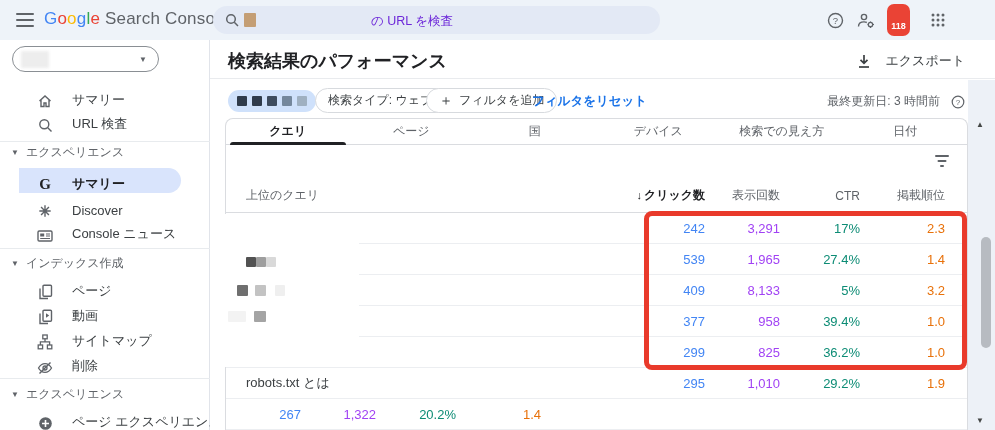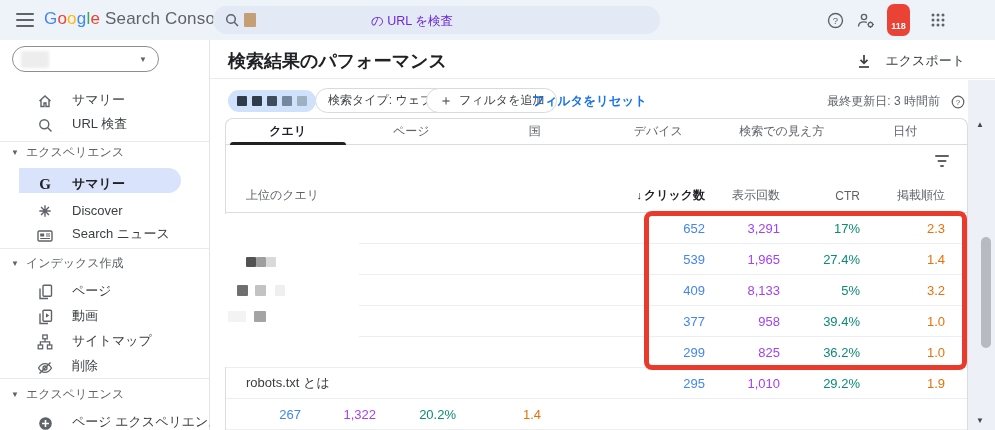--- a/index.html
+++ b/index.html
@@ -195,21 +195,21 @@
       <span class="lbl">Discover</span>
     </div>
     <div class="nav-item" style="top:178px">
       <span class="ic">
           <svg width="16" height="14" viewBox="0 0 16 14">
             <rect x="1" y="2" width="14" height="10" rx="1.2" fill="none" stroke="#5f6368" stroke-width="1.4"></rect>
             <rect x="3.2" y="4.5" width="4" height="3" fill="#5f6368"></rect>
             <path d="M9 5h4M9 7h4M3.2 9.5h9.8" stroke="#5f6368" stroke-width="1.1"></path>
           </svg>
         </span>
-      <span class="lbl">Search ニュース</span>
+      <span class="lbl">Console ニュース</span>
     </div>
 
     <div class="sb-div" style="top:208px"></div>
 
     <div class="nav-head" style="top:215px">
       <span class="caret">▼</span>
       <span class="lbl">インデックス作成</span>
     </div>
     <div class="nav-item" style="top:235px">
       <span class="ic">
@@ -325,21 +325,21 @@
       <div class="thead">
         <div class="h-q">上位のクエリ</div>
         <div class="hnum sorted col-clicks"><span class="sort-arrow">↓</span><span>クリック数</span></div>
         <div class="hnum col-impr">表示回数</div>
         <div class="hnum col-ctr">CTR</div>
         <div class="hnum col-pos">掲載順位</div>
       </div>
 
       <div class="trow">
         <div class="c-q"></div>
-        <div class="num v-clicks col-clicks">652</div>
+        <div class="num v-clicks col-clicks">242</div>
         <div class="num v-impr col-impr">3,291</div>
         <div class="num v-ctr col-ctr">17%</div>
         <div class="num v-pos col-pos">2.3</div>
       </div>
       <div class="trow">
         <div class="c-q"></div>
         <div class="num v-clicks col-clicks">539</div>
         <div class="num v-impr col-impr">1,965</div>
         <div class="num v-ctr col-ctr">27.4%</div>
         <div class="num v-pos col-pos">1.4</div>

